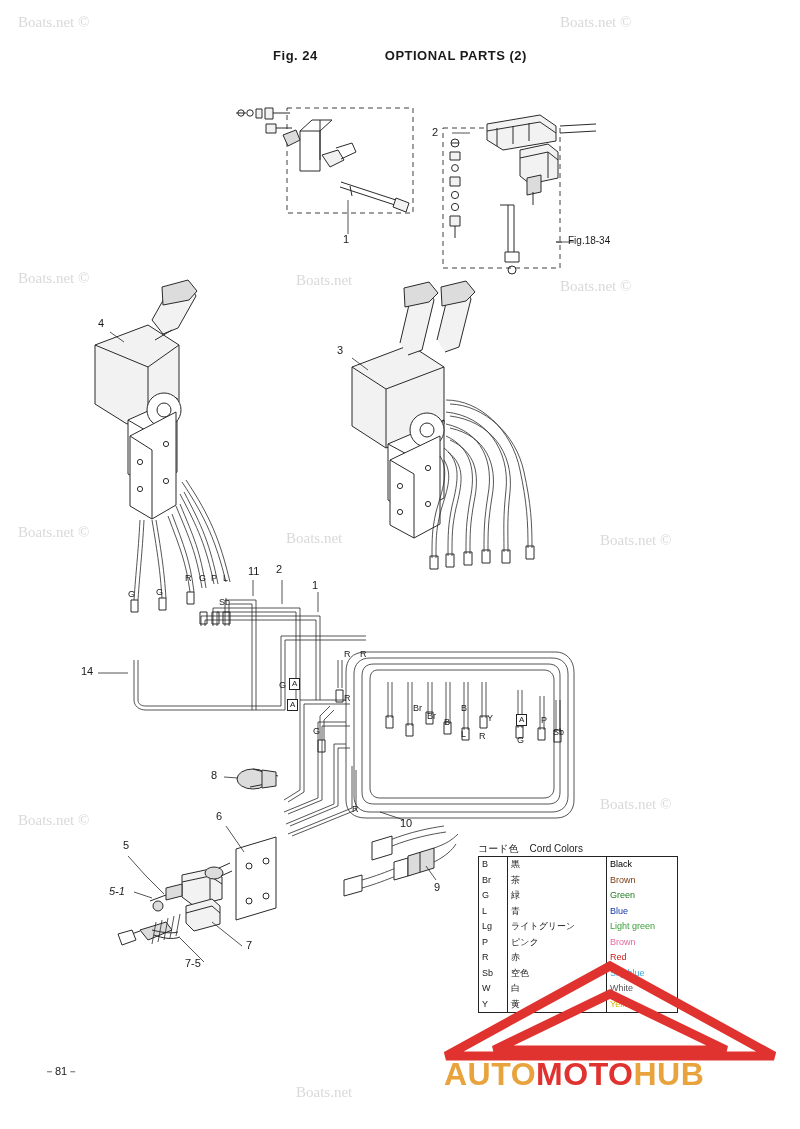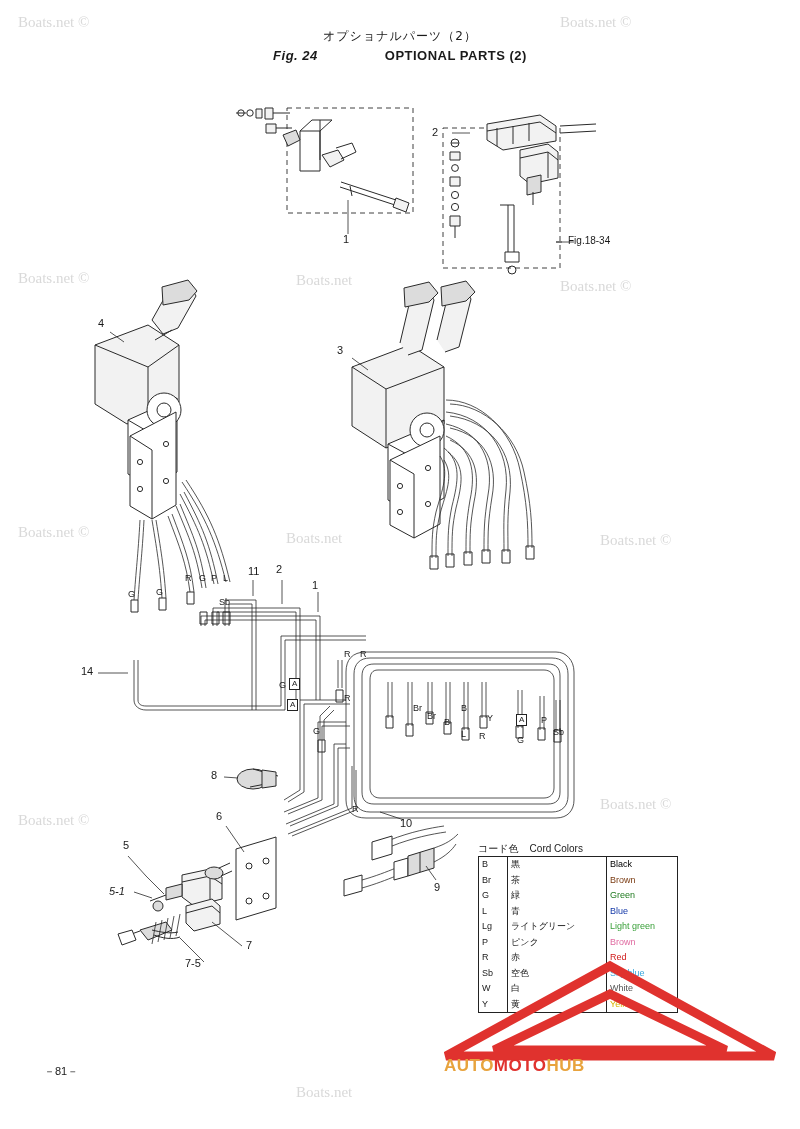--- a/index.html
+++ b/index.html
@@ -27,21 +27,21 @@
 
   
   .hdr-jp{
     position:absolute;top:28px;left:0;width:800px;text-align:center;
     font-size:12px;letter-spacing:1px;font-family:"DejaVu Sans", sans-serif;
   }
   .hdr-fig{
     position:absolute;top:48px;left:0;width:800px;text-align:center;
     font-size:13px;font-weight:bold;letter-spacing:.5px;
   }
-  .hdr-fig .num{margin-right:67px;font-style:italic;}
+  .hdr-fig .num{margin-right:67px;}
 
   
   .lbl{
     position:absolute;font-size:11px;line-height:1;
     font-family:"Liberation Sans", sans-serif;
   }
   .lbl.sm{font-size:9px;}
   .boxlbl{
     position:absolute;font-size:8px;border:1px solid #222;
     padding:0 2px;line-height:10px;background:#fff;
@@ -60,21 +60,21 @@
     border:0;padding:0 3px;height:15.5px;line-height:15.5px;white-space:nowrap;
   }
   .cc-table td.code{width:22px;border-right:1px solid #222;text-align:left;}
   .cc-table td.jp{width:92px;border-right:1px solid #222;font-family:"DejaVu Sans",sans-serif;font-size:9px;}
   .cc-table td.en{text-align:left;margin-left:44px;}
 
   
   #logo{position:absolute;left:444px;top:960px;width:332px;height:140px;}
   .logo-text{
     position:absolute;left:0;top:96px;width:332px;
-    font-size:17px;font-weight:bold;letter-spacing:.5px;
+    font-size:32px;font-weight:bold;letter-spacing:.5px;
     font-family:"Liberation Sans", sans-serif;
   }
   .logo-text .auto{color:#e8a33d;}
   .logo-text .moto{color:#e0322e;}
   .logo-text .hub{color:#e8a33d;}
 
   
   .pagenum{
     position:absolute;left:44px;top:1064px;font-size:11px;
   }
@@ -85,21 +85,20 @@
   .dg-dash{fill:none;stroke:#2a2a2a;stroke-width:.9;stroke-dasharray:5 4;}
   .dg-f{fill:#f2f2f2;stroke:#2a2a2a;stroke-width:1;}
   .dg-fd{fill:#dcdcdc;stroke:#2a2a2a;stroke-width:1;}
   .dg-fw{fill:#ffffff;stroke:#2a2a2a;stroke-width:1;}
 </style>
 </head>
 <body>
 
 <div id="page">
 
-  <div class="hdr-jp">オプショナルパーツ（2）</div>
   <div class="hdr-fig">
     <span class="num">Fig. 24</span><span>OPTIONAL PARTS (2)</span>
   </div>
 
   <svg width="800" height="1129" viewBox="0 0 800 1129">
 
     <path class="dg-dash" d="M287,108 L413,108 L413,213 L287,213 Z"></path>
 
     <path class="dg" d="M300,131 L300,171 L320,171 L320,131 Z"></path>
     <path class="dg" d="M300,131 L312,120 L332,120 L320,131"></path>

